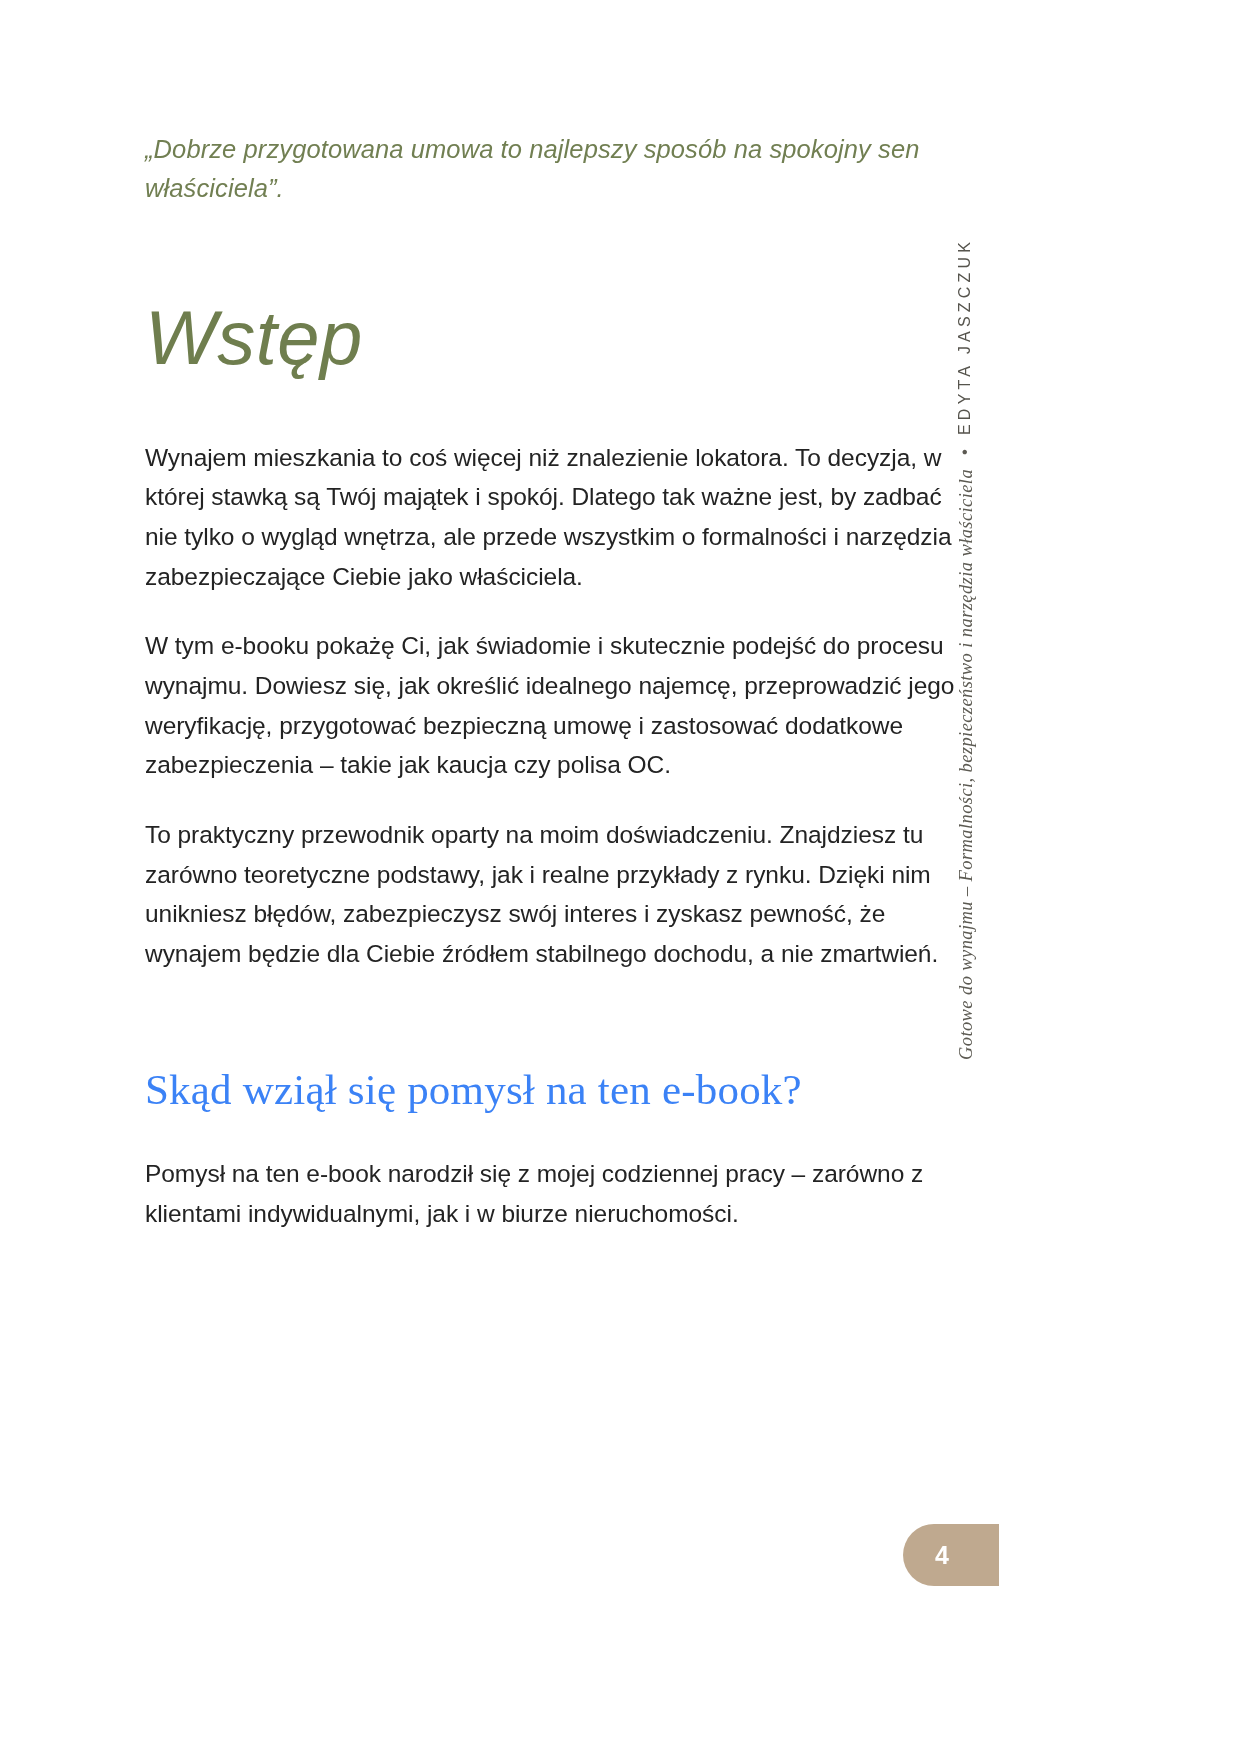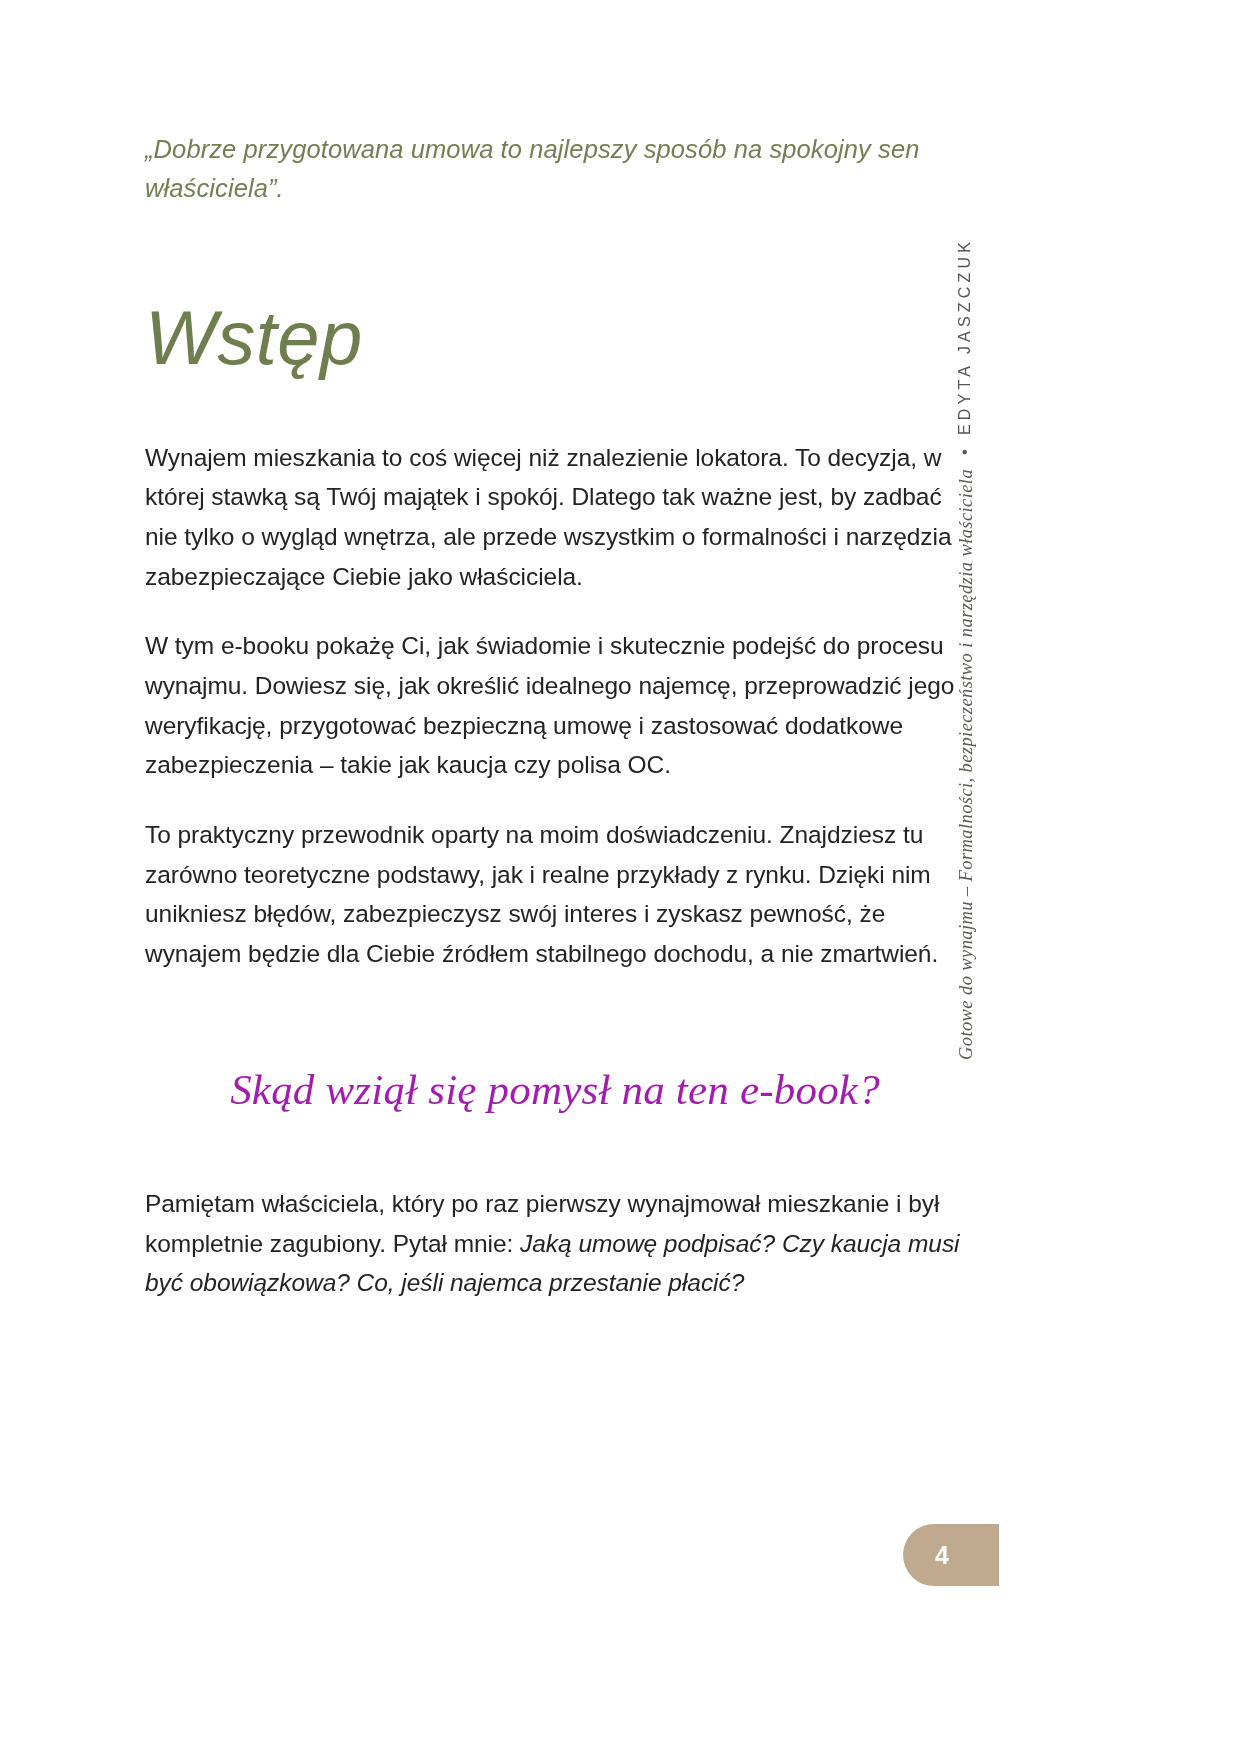--- a/index.html
+++ b/index.html
@@ -43,28 +43,26 @@
     font-size: 76px;
     line-height: 1.0;
     color: #6f7e4e;
     margin: 0;
     padding-top: 92px;
     letter-spacing: 0.5px;
   }
 
   .h2 {
     font-family: "Liberation Serif", serif;
-    font-style: italic;
     font-weight: 400;
     font-size: 43px;
     line-height: 1.12;
-    color: #a21caf;
+    color: #3b82f6;
     margin: 0;
     letter-spacing: 0.2px;
-    text-align: center;
   }
 
   p.body {
     font-family: "Liberation Sans", sans-serif;
     font-size: 24.5px;
     line-height: 1.62;
     color: #232323;
     margin: 0;
     letter-spacing: -0.05px;
     font-weight: 400;
@@ -165,24 +163,24 @@
     <div class="gap-para"></div>
 
     <p class="body">To praktyczny przewodnik oparty na moim doświadczeniu. Znajdziesz tu zarówno teoretyczne podstawy, jak i realne przykłady z rynku. Dzięki nim unikniesz błędów, zabezpieczysz swój interes i zyskasz pewność, że wynajem będzie dla Ciebie źródłem stabilnego dochodu, a nie zmartwień.</p>
 
     <div class="gap-before-h2"></div>
 
     <h2 class="h2">Skąd wziął się pomysł na ten e-book?</h2>
 
     <div class="gap-after-h2"></div>
 
+    <p class="body">Pomysł na ten e-book narodził się z mojej codziennej pracy – zarówno z klientami indywidualnymi, jak i w biurze nieruchomości.</p>
 
     <div class="gap-para"></div>
 
-    <p class="body"><span>Pamiętam właściciela, który po raz pierwszy wynajmował mieszkanie i był kompletnie zagubiony. Pytał mnie: </span><em class="it">Jaką umowę podpisać? Czy kaucja musi być obowiązkowa? Co, jeśli najemca przestanie płacić?</em></p>
 
   </div>
 
   <div class="sidebar">
     <div class="vertical-text">
       <span class="vt-title">Gotowe do wynajmu – Formalności, bezpieczeństwo i narzędzia właściciela</span>
       <span class="vt-dot">•</span>
       <span class="vt-author">EDYTA JASZCZUK</span>
     </div>
   </div>

